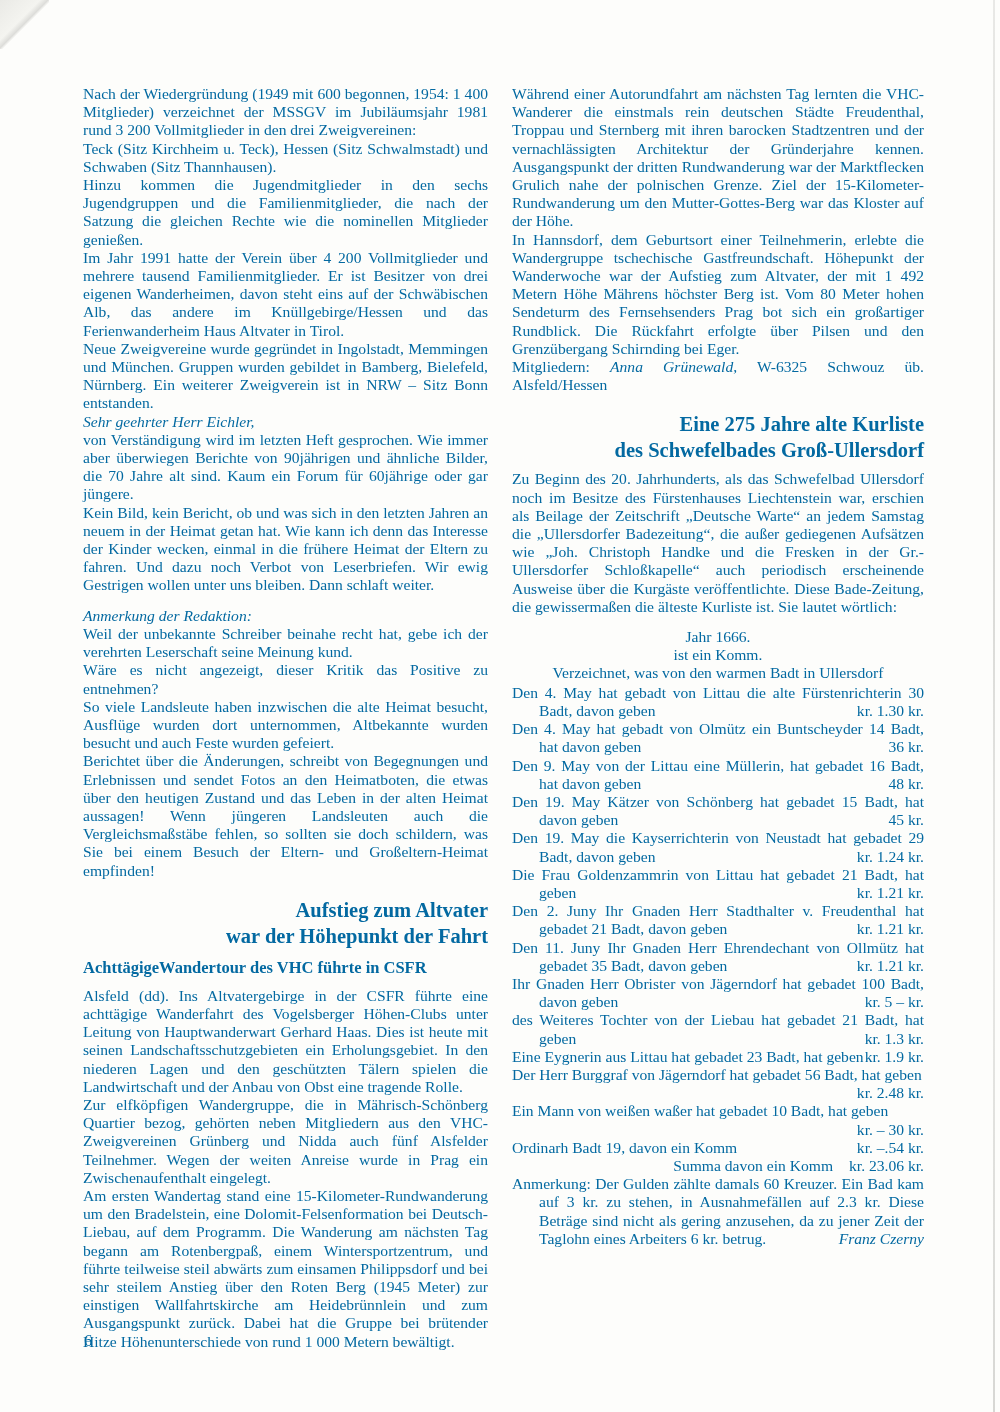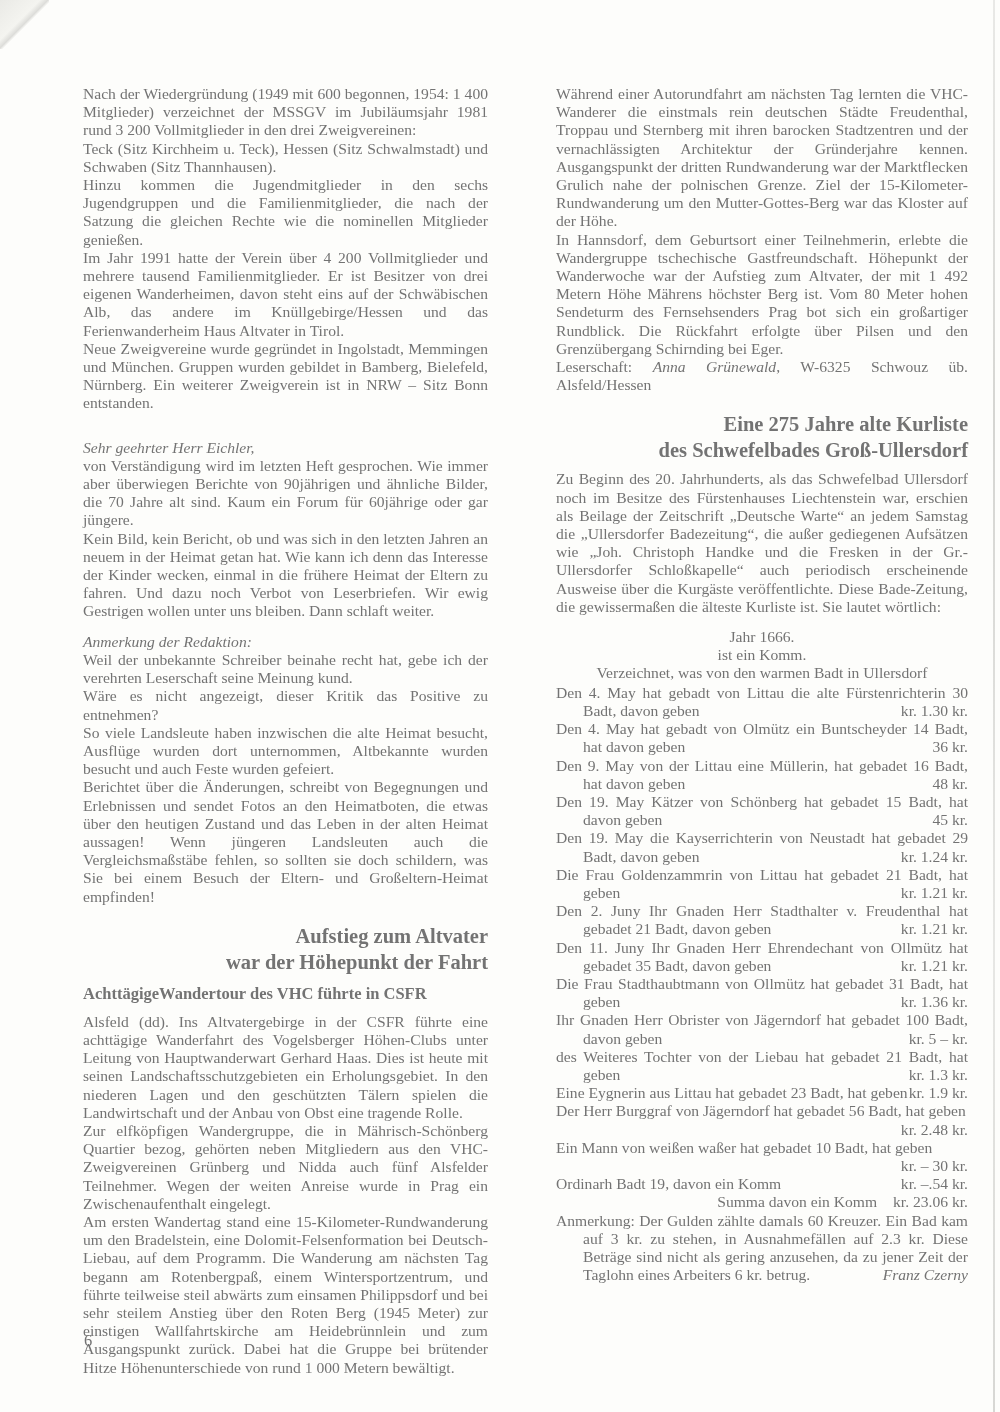--- a/index.html
+++ b/index.html
@@ -5,21 +5,21 @@
   html, body { margin: 0; padding: 0; }
   body {
     width: 1000px; height: 1412px;
     background: #ffffff;
     font-family: "Liberation Serif", serif;
   }
   .page {
     position: relative;
     width: 1000px; height: 1412px;
     background: #fdfdfb;
-    color: #737373;
+    color: #0369a1;
     overflow: hidden;
     font-size: 15.6px;
     line-height: 18.2px;
   }
   .corner-crease {
     position: absolute; top: -1px; left: -1px;
     width: 50px; height: 50px;
     background: linear-gradient(to bottom right,
       #e9e9e5 0%, #f4f4f0 42%,
       rgba(168,168,162,0.38) 50%,
@@ -32,24 +32,24 @@
       rgba(128,128,122,0.16),
       rgba(128,128,122,0.32) 30%,
       rgba(128,128,122,0.18) 68%,
       rgba(128,128,122,0.30));
   }
   .columns {
     position: absolute; top: 85px; left: 83px;
     display: flex; gap: 24px;
   }
   .col-left  { width: 405px; }
-  .col-right { width: 412px; margin-left: 44px; }
+  .col-right { width: 412px; }
   p { margin: 0; text-align: justify; hyphens: manual; }
   .italic { font-style: italic; }
-  .block-letter { margin-top: 26px; }
+  .block-letter { margin-top: 0; }
   .block-note   { margin-top: 12px; }
   .heading {
     font-weight: 700; font-size: 20.5px; line-height: 26px;
     text-align: right; margin: 0;
   }
   .article-heading  { margin-top: 17px; margin-bottom: 5px; }
   .subheading {
     font-weight: 700; font-size: 16.5px; line-height: 21px;
     text-align: left; margin: 8px 0 9px 0;
   }
@@ -113,21 +113,21 @@
         <p>Alsfeld (dd). Ins Altvatergebirge in der CSFR führte eine achttägige Wanderfahrt des Vogelsberger Höhen-Clubs unter Leitung von Hauptwanderwart Gerhard Haas. Dies ist heute mit seinen Landschaftsschutzgebieten ein Erholungsgebiet. In den niederen Lagen und den geschützten Tälern spielen die Landwirtschaft und der Anbau von Obst eine tragende Rolle.</p>
         <p>Zur elfköpfigen Wandergruppe, die in Mährisch-Schönberg Quartier bezog, gehörten neben Mitgliedern aus den VHC-Zweigvereinen Grünberg und Nidda auch fünf Alsfelder Teilnehmer. Wegen der weiten Anreise wurde in Prag ein Zwischenaufenthalt eingelegt.</p>
         <p>Am ersten Wandertag stand eine 15-Kilometer-Rundwanderung um den Bradelstein, eine Dolomit-Felsenformation bei Deutsch-Liebau, auf dem Programm. Die Wanderung am nächsten Tag begann am Rotenbergpaß, einem Wintersportzentrum, und führte teilweise steil abwärts zum einsamen Philippsdorf und bei sehr steilem Anstieg über den Roten Berg (1945 Meter) zur einstigen Wallfahrtskirche am Heidebrünnlein und zum Ausgangspunkt zurück. Dabei hat die Gruppe bei brütender Hitze Höhenunterschiede von rund 1 000 Metern bewältigt.</p>
       </div>
     </div>
 
     <div class="col-right">
       <div>
         <p>Während einer Autorundfahrt am nächsten Tag lernten die VHC-Wanderer die einstmals rein deutschen Städte Freudenthal, Troppau und Sternberg mit ihren barocken Stadtzentren und der vernachlässigten Architektur der Gründerjahre kennen. Ausgangspunkt der dritten Rundwanderung war der Marktflecken Grulich nahe der polnischen Grenze. Ziel der 15-Kilometer-Rundwanderung um den Mutter-Gottes-Berg war das Kloster auf der Höhe.</p>
         <p>In Hannsdorf, dem Geburtsort einer Teilnehmerin, erlebte die Wandergruppe tschechische Gastfreundschaft. Höhepunkt der Wanderwoche war der Aufstieg zum Altvater, der mit 1 492 Metern Höhe Mährens höchster Berg ist. Vom 80 Meter hohen Sendeturm des Fernsehsenders Prag bot sich ein großartiger Rundblick. Die Rückfahrt erfolgte über Pilsen und den Grenzübergang Schirnding bei Eger.</p>
-        <p><span>Leserschaft: </span><span class="italic">Anna Grünewald</span><span>, W-6325 Schwouz üb. Alsfeld/Hessen</span></p>
+        <p><span>Mitgliedern: </span><span class="italic">Anna Grünewald</span><span>, W-6325 Schwouz üb. Alsfeld/Hessen</span></p>
       </div>
 
       <div class="heading kurliste-heading">
         <div>Eine 275 Jahre alte Kurliste</div>
         <div>des Schwefelbades Groß-Ullersdorf</div>
       </div>
 
       <p>Zu Beginn des 20. Jahrhunderts, als das Schwefelbad Ullersdorf noch im Besitze des Fürstenhauses Liechtenstein war, erschien als Beilage der Zeitschrift „Deutsche Warte“ an jedem Samstag die „Ullersdorfer Badezeitung“, die außer gediegenen Aufsätzen wie „Joh. Christoph Handke und die Fresken in der Gr.-Ullersdorfer Schloßkapelle“ auch periodisch erscheinende Ausweise über die Kurgäste veröffentlichte. Diese Bade-Zeitung, die gewissermaßen die älteste Kurliste ist. Sie lautet wörtlich:</p>
 
       <div class="list-header">
@@ -138,21 +138,20 @@
 
       <div>
         <div class="entry"><span class="entry-text">Den 4. May hat gebadt von Littau die alte Fürstenrichterin 30 Badt, davon geben</span> <span class="amount">kr. 1.30 kr.</span></div>
         <div class="entry"><span class="entry-text">Den 4. May hat gebadt von Olmütz ein Buntscheyder 14 Badt, hat davon geben</span> <span class="amount">36 kr.</span></div>
         <div class="entry"><span class="entry-text">Den 9. May von der Littau eine Müllerin, hat gebadet 16 Badt, hat davon geben</span> <span class="amount">48 kr.</span></div>
         <div class="entry"><span class="entry-text">Den 19. May Kätzer von Schönberg hat gebadet 15 Badt, hat davon geben</span> <span class="amount">45 kr.</span></div>
         <div class="entry"><span class="entry-text">Den 19. May die Kayserrichterin von Neustadt hat gebadet 29 Badt, davon geben</span> <span class="amount">kr. 1.24 kr.</span></div>
         <div class="entry"><span class="entry-text">Die Frau Goldenzammrin von Littau hat gebadet 21 Badt, hat geben</span> <span class="amount">kr. 1.21 kr.</span></div>
         <div class="entry"><span class="entry-text">Den 2. Juny Ihr Gnaden Herr Stadthalter v. Freudenthal hat gebadet 21 Badt, davon geben</span> <span class="amount">kr. 1.21 kr.</span></div>
         <div class="entry"><span class="entry-text">Den 11. Juny Ihr Gnaden Herr Ehrendechant von Ollmütz hat gebadet 35 Badt, davon geben</span> <span class="amount">kr. 1.21 kr.</span></div>
-        <div class="entry"><span class="entry-text">Die Frau Stadthaubtmann von Ollmütz hat gebadet 31 Badt, hat geben</span> <span class="amount">kr. 1.36 kr.</span></div>
         <div class="entry"><span class="entry-text">Ihr Gnaden Herr Obrister von Jägerndorf hat gebadet 100 Badt, davon geben</span> <span class="amount">kr. 5 – kr.</span></div>
         <div class="entry"><span class="entry-text">des Weiteres Tochter von der Liebau hat gebadet 21 Badt, hat geben</span> <span class="amount">kr. 1.3 kr.</span></div>
         <div class="entry"><span class="entry-text">Eine Eygnerin aus Littau hat gebadet 23 Badt, hat geben</span> <span class="amount">kr. 1.9 kr.</span></div>
         <div class="entry"><span class="entry-text">Der Herr Burggraf von Jägerndorf hat gebadet 56 Badt, hat geben</span> <span class="amount">kr. 2.48 kr.</span></div>
         <div class="entry"><span class="entry-text">Ein Mann von weißen waßer hat gebadet 10 Badt, hat geben</span> <span class="amount">kr. – 30 kr.</span></div>
         <div class="entry"><span class="entry-text">Ordinarh Badt 19, davon ein Komm</span> <span class="amount">kr. –.54 kr.</span></div>
         <div class="entry summa"><span class="entry-text">Summa davon ein Komm</span><span class="amount">kr. 23.06 kr.</span></div>
         <div class="entry note"><span class="entry-text">Anmerkung: Der Gulden zählte damals 60 Kreuzer. Ein Bad kam auf 3 kr. zu stehen, in Ausnahmefällen auf 2.3 kr. Diese Beträge sind nicht als gering anzusehen, da zu jener Zeit der Taglohn eines Arbeiters 6 kr. betrug.</span> <span class="signature">Franz Czerny</span></div>
       </div>
     </div>

